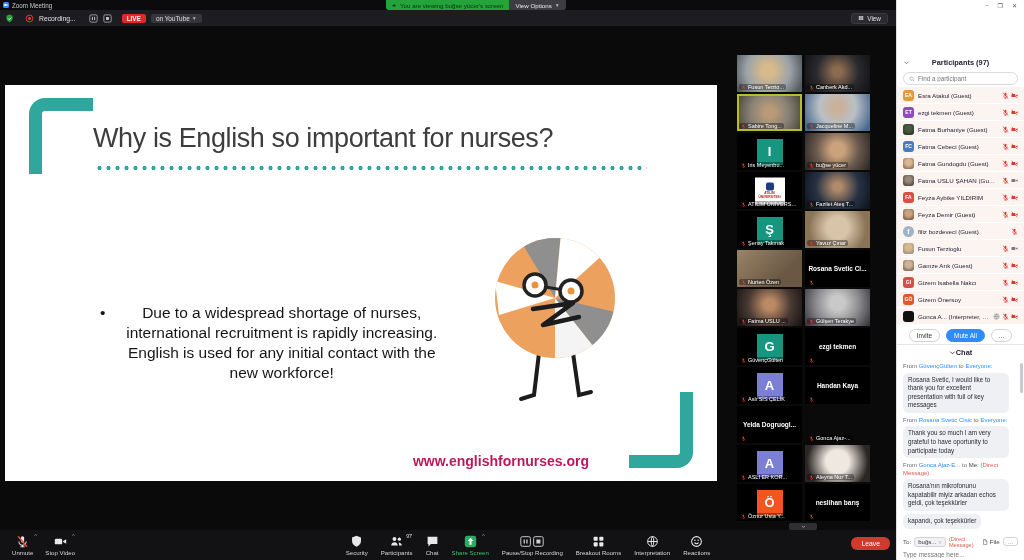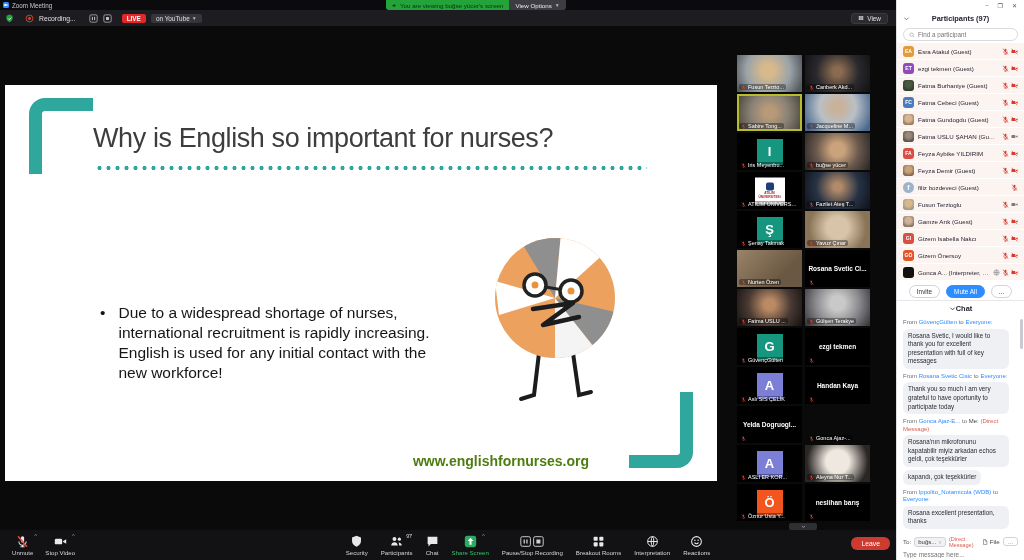--- a/index.html
+++ b/index.html
@@ -30,24 +30,24 @@
             border-left:13px solid #2fa79c; border-top:13px solid #2fa79c; border-top-left-radius:16px; }
   .brk-br { position:absolute; right:24px; bottom:13px; width:64px; height:76px;
             border-right:13px solid #2fa79c; border-bottom:13px solid #2fa79c; border-bottom-right-radius:16px; }
   .stitle { position:absolute; left:88px; top:38px; font-size:27px; color:#3d3d3d; letter-spacing:-0.4px; }
   .sdots { position:absolute; left:90px; top:80px; width:552px; height:6px;
            background-image:radial-gradient(circle, #2fa79c 1.8px, transparent 2.3px);
            background-size:9px 6px; background-repeat:repeat-x; }
   .sbullet { position:absolute; font-size:15.5px; line-height:20px; color:#161616; display:flex; }
   .sbullet::before { content:"\2022"; margin-right:13px; }
   .sb1 { left:95px; top:106px; width:330px; }
-  .sb2 { left:95px; top:218px; width:345px; }
+  .sb2 { left:95px; top:218px; width:345px;text-align:center; }
   .semph { position:absolute; left:150px; top:168px; width:290px; text-align:center;
            font-size:21px; font-weight:bold; color:#2fb3a3; }
-  .surl { position:absolute; right:128px; bottom:12px; font-size:14px; font-weight:bold; color:#4d7c0f;margin-top:40px; }
+  .surl { position:absolute; right:128px; bottom:12px; font-size:14px; font-weight:bold; color:#be185d;margin-top:40px; }
   .mascot { position:absolute; left:472px; top:118px; width:160px; height:210px; }
 
   
   .strip { position:absolute; left:737px; top:55px; width:134px; display:grid;
            grid-template-columns:65px 65px; gap:2px 3px; }
   .tile { position:relative; width:65px; height:37px; background:#000; overflow:hidden; }
   .tile.hl { outline:2px solid #b5bd2a; outline-offset:-2px; }
   .tsq { position:absolute; left:50%; top:50%; transform:translate(-50%,-50%); width:26px; height:26px;
          display:flex; align-items:center; justify-content:center; color:#fff; font-size:13px; font-weight:bold; }
   .tsq.atilim { background:#fff; width:30px; height:27px; flex-direction:column; gap:1px; }
@@ -74,21 +74,21 @@
   .p10 { background:radial-gradient(circle at 50% 38%, #c9c9c9 18%, #8a8a8e 55%, #3a3a3e 95%); }
   .p11 { background:#0a0a0a; }
   .p12 { background:radial-gradient(circle at 50% 45%, #efe8e0 30%, #2a2624 80%); }
 
   
   .panelwrap { position:absolute; left:896px; top:0; width:128px; height:560px; background:#fff;
                border-left:1px solid #dedee2; display:flex; flex-direction:column; color:#232333; }
   .wctrl { height:10px; display:flex; justify-content:flex-end; align-items:center; gap:9px;
            padding-right:7px; color:#555; font-size:6px; }
   .phead { height:17px; position:relative; display:flex; align-items:center; justify-content:center;
-           font-weight:bold; font-size:7.4px; }
+           font-weight:bold; font-size:7.4px;margin-top:44px; }
   .phead .hchev { position:absolute; left:6px; width:7px; height:7px; color:#666; }
   .searchwrap { margin:1px 6px 2px; height:13px; border:1px solid #d9d9de; border-radius:7px;
                 display:flex; align-items:center; gap:3px; padding:0 5px; color:#9a9aa2; }
   .searchwrap input { border:none; outline:none; font-size:6.3px; color:#333; width:100%; background:transparent;
                       font-family:"Liberation Sans",sans-serif; }
   .plist { }
   .prow { height:16px; margin-bottom:1px; padding:0 6px; display:flex; align-items:center; gap:4px; background:#fcf4f1; }
   .pav { width:11px; height:11px; border-radius:3px; display:flex; align-items:center; justify-content:center;
          color:#fff; font-size:5px; font-weight:bold; flex:none; }
   .pname { flex:1; font-size:6.2px; white-space:nowrap; overflow:hidden; text-overflow:ellipsis; }

